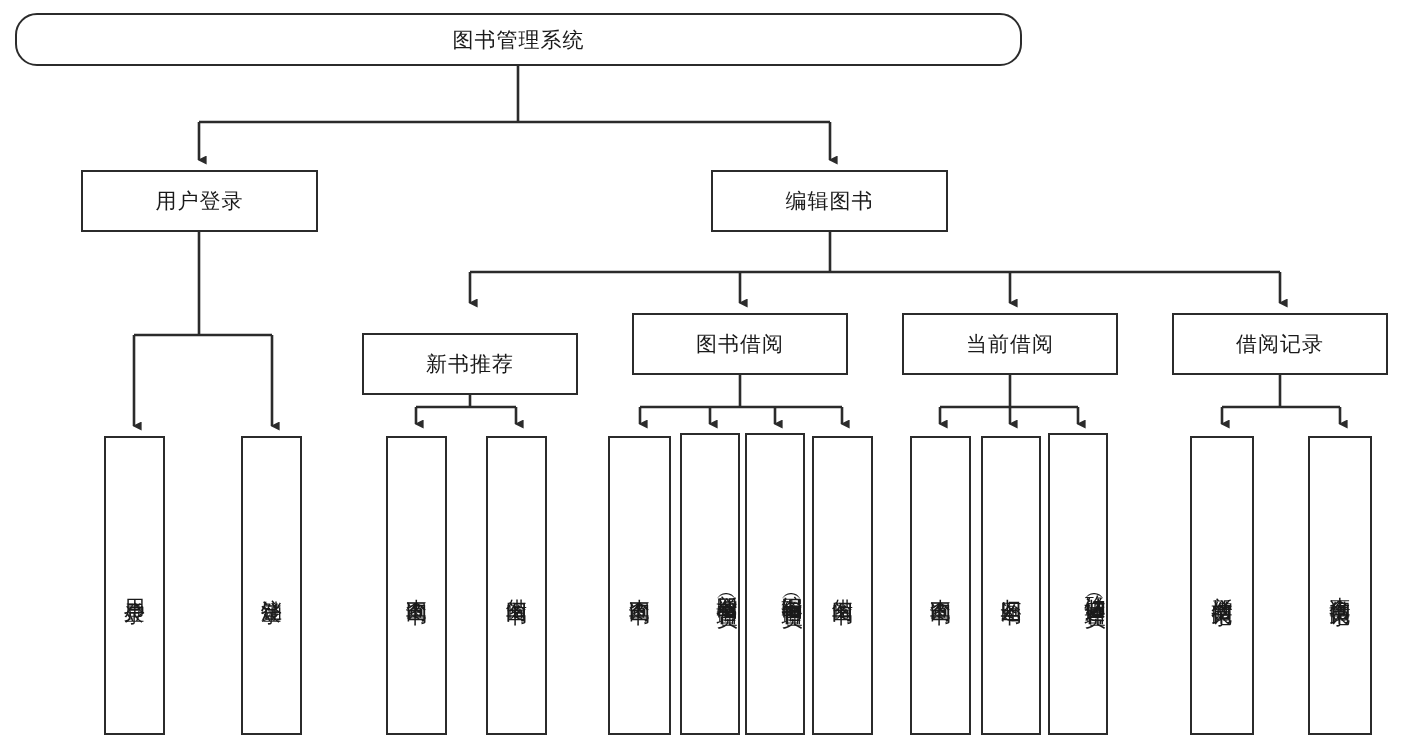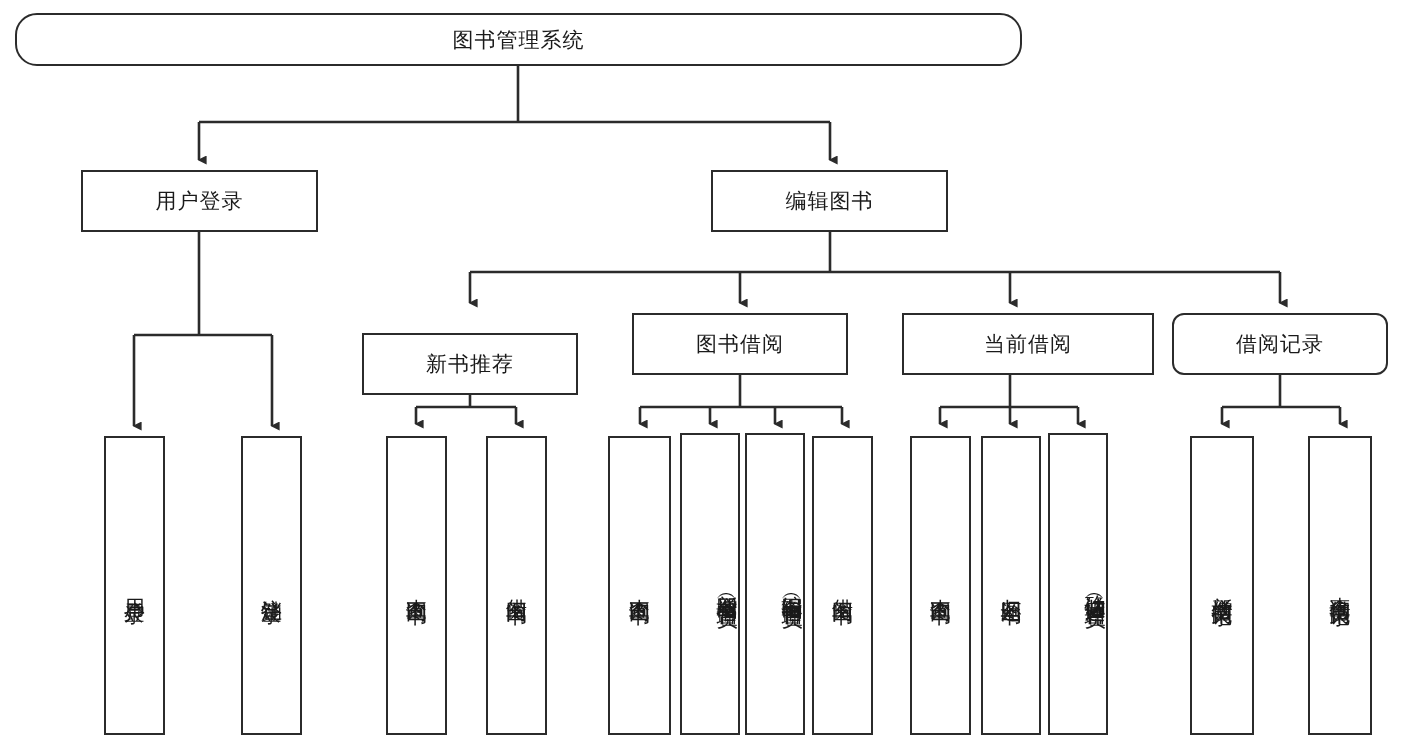--- a/index.html
+++ b/index.html
@@ -132,24 +132,24 @@
   <div class="node horiz" style="left:711px; top:170px; width:237px; height:62px;">
     <span class="label">编辑图书</span>
   </div>
 
   <div class="node horiz" style="left:362px; top:313px; width:216px; height:62px;margin-top:20px;">
     <span class="label">新书推荐</span>
   </div>
   <div class="node horiz" style="left:632px; top:313px; width:216px; height:62px;">
     <span class="label">图书借阅</span>
   </div>
-  <div class="node horiz" style="left:902px; top:313px; width:252px; height:62px;">
+  <div class="node horiz" style="left:902px; top:313px; width:216px; height:62px;">
     <span class="label">当前借阅</span>
   </div>
-  <div class="node horiz" style="left:1172px; top:313px; width:216px; height:62px;border-radius:12px;">
+  <div class="node horiz" style="left:1172px; top:313px; width:216px; height:62px;">
     <span class="label">借阅记录</span>
   </div>
 
   <div class="node vert anchor-mid" style="left:104px; top:436px; width:61px; height:299px;">
     <span class="label">用户登录</span>
   </div>
   <div class="node vert anchor-mid" style="left:241px; top:436px; width:61px; height:299px;">
     <span class="label">注销登录</span>
   </div>
 

